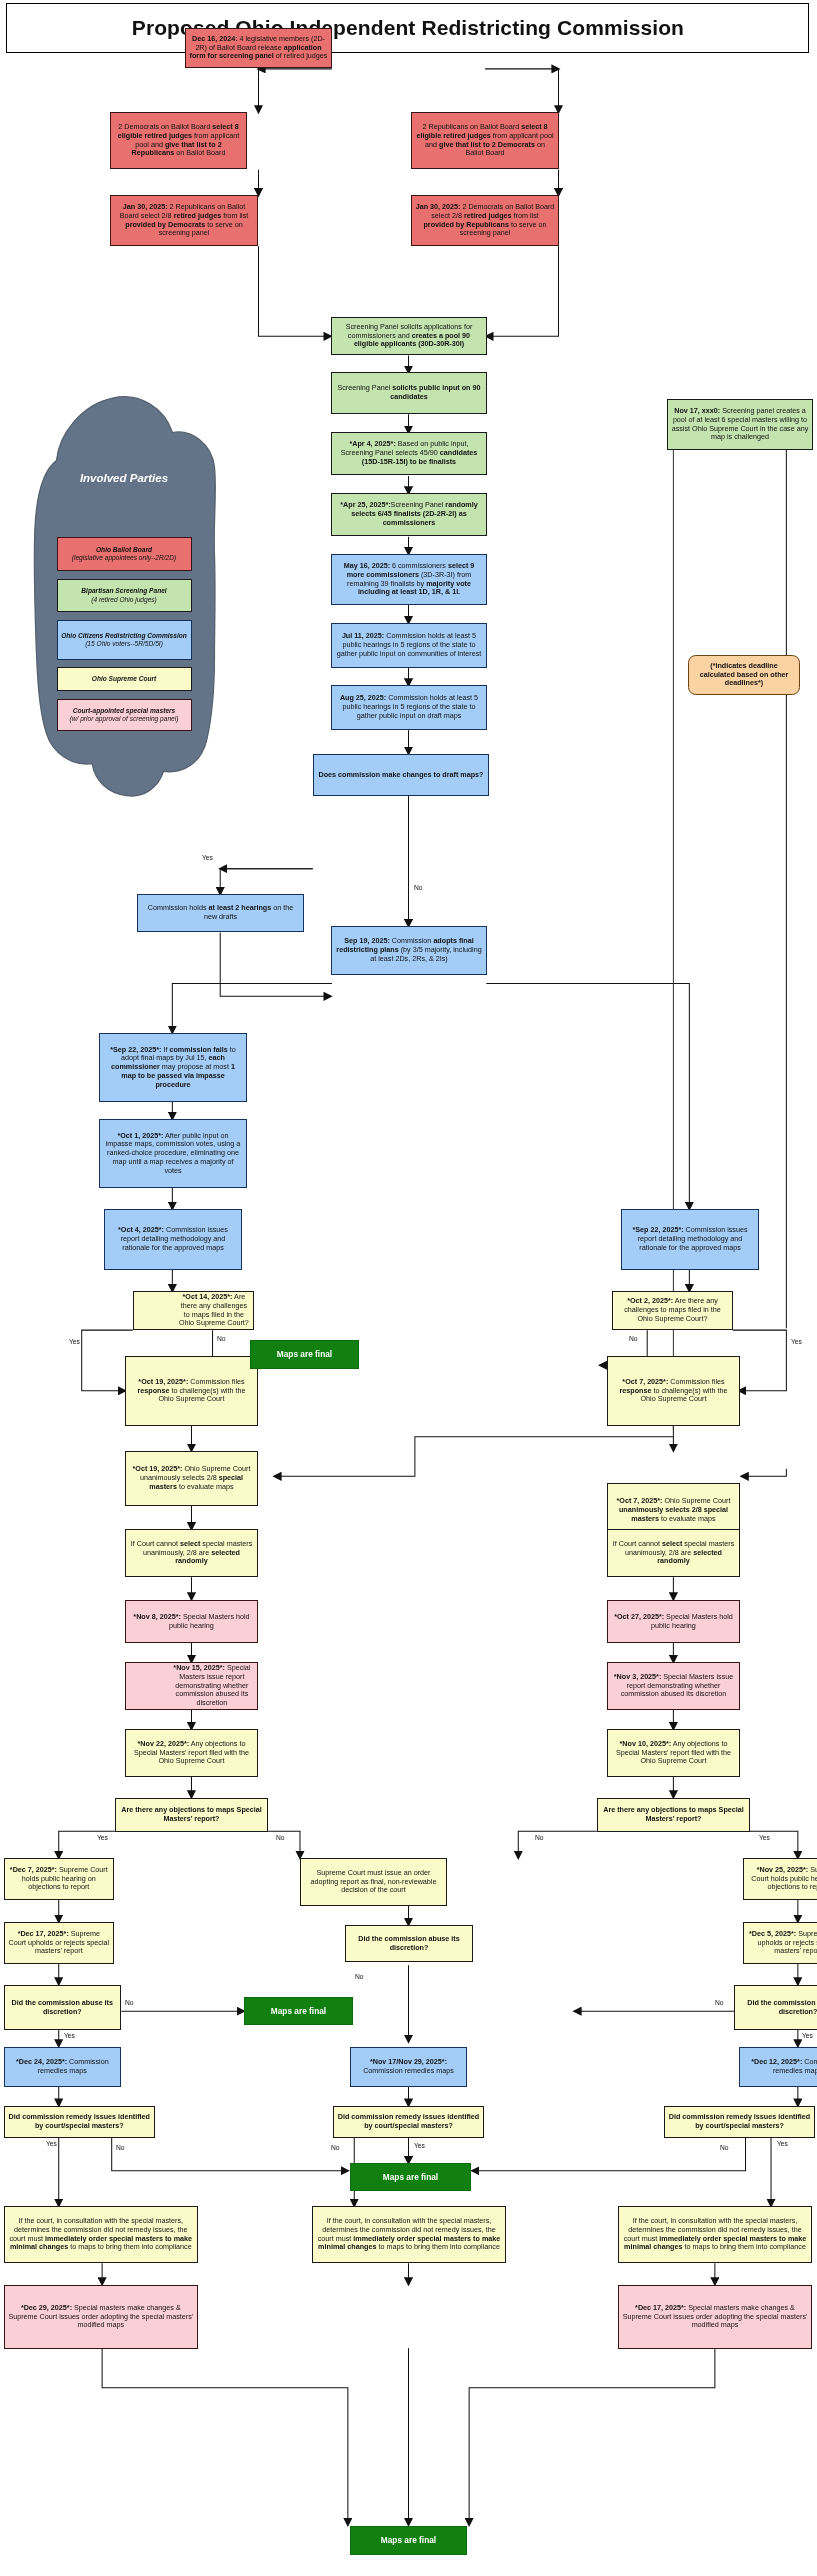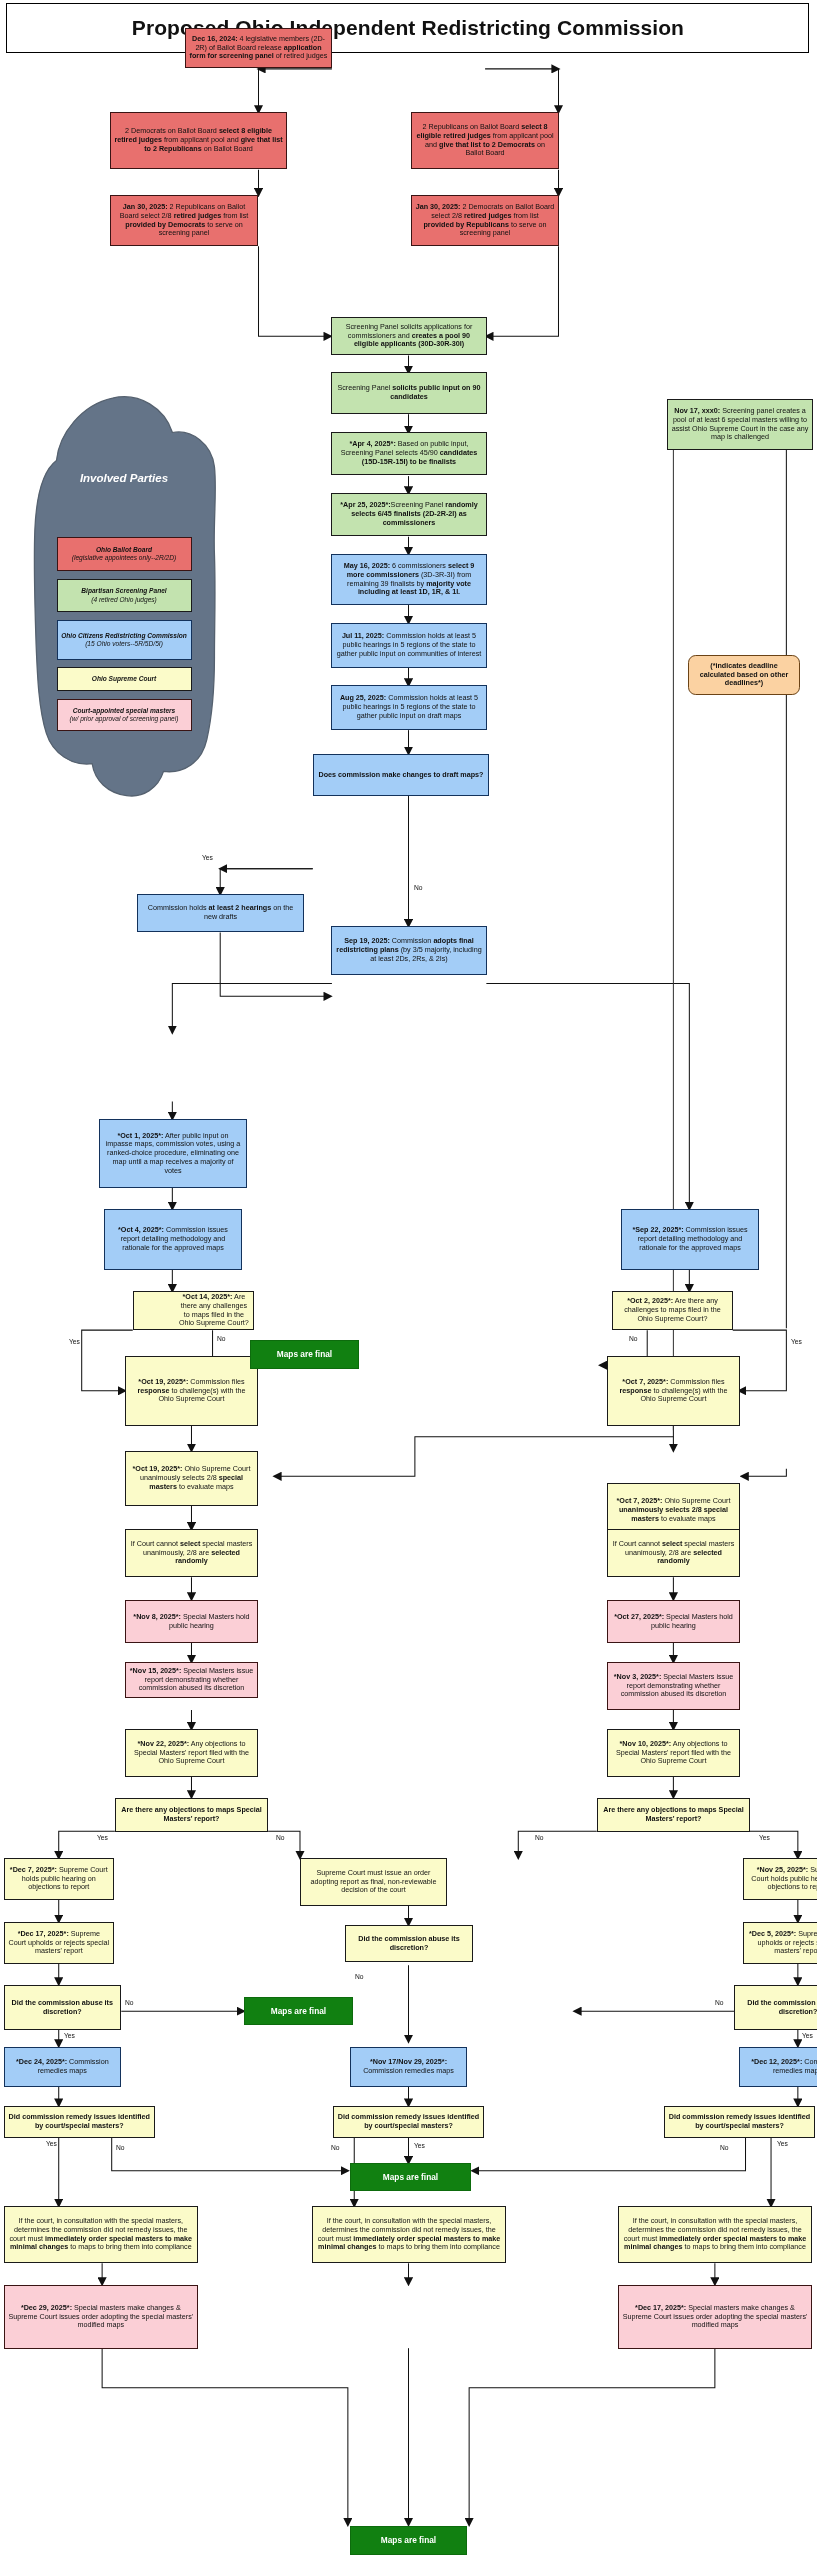--- a/index.html
+++ b/index.html
@@ -227,21 +227,21 @@
     <g stroke="#111" stroke-width="1.6" fill="none">
       <path d="M1232,700 L1232,2080"></path>
       <path d="M1055,700 L1055,2240" stroke="#333"></path>
     </g>
   </svg>
 
   <div class="node red" style="left:185px; top:28px; width:147px; height:40px;">
     <span class="t"><b class="b">Dec 16, 2024:</b><span> 4 legislative members (2D-2R) of Ballot Board release </span><b class="b">application form for screening panel</b><span> of retired judges</span></span>
   </div>
 
-  <div class="node red" style="left:110px; top:112px; width:177px; height:57px;justify-content:flex-end;">
+  <div class="node red" style="left:110px; top:112px; width:137px; height:57px;justify-content:flex-end;">
     <span class="t"><span>2 Democrats on Ballot Board </span><b class="b">select 8 eligible retired judges</b><span> from applicant pool and </span><b class="b">give that list to 2 Republicans</b><span> on Ballot Board</span></span>
   </div>
 
   <div class="node red" style="left:411px; top:112px; width:148px; height:57px;">
     <span class="t"><span>2 Republicans on Ballot Board </span><b class="b">select 8 eligible retired judges</b><span> from applicant pool and </span><b class="b">give that list to 2 Democrats</b><span> on Ballot Board</span></span>
   </div>
 
   <div class="node red" style="left:110px; top:195px; width:148px; height:51px;">
     <span class="t"><b class="b">Jan 30, 2025:</b><span> 2 Republicans on Ballot Board select 2/8 </span><b class="b">retired judges</b><span> from list </span><b class="b">provided by Democrats</b><span> to serve on screening panel</span></span>
   </div>
@@ -291,20 +291,23 @@
   </div>
 
   <div class="node blue" style="left:137px; top:894px; width:167px; height:38px;">
     <span class="t"><span>Commission holds </span><b class="b">at least 2 hearings</b><span> on the new drafts</span></span>
   </div>
 
   <div class="node blue" style="left:331px; top:926px; width:156px; height:49px;">
     <span class="t"><b class="b">Sep 19, 2025:</b><span> Commission </span><b class="b">adopts final redistricting plans</b><span> (by 3/5 majority, including at least 2Ds, 2Rs, &amp; 2Is)</span></span>
   </div>
 
+  <div class="node blue" style="left:99px; top:1033px; width:148px; height:69px;">
+    <span class="t"><b class="b">*Sep 22, 2025*:</b><span> If </span><b class="b">commission fails</b><span> to adopt final maps by Jul 15, </span><b class="b">each commissioner</b><span> may propose at most </span><b class="b">1 map to be passed via impasse procedure</b></span>
+  </div>
 
   <div class="node blue" style="left:99px; top:1119px; width:148px; height:69px;">
     <span class="t"><b class="b">*Oct 1, 2025*:</b><span> After public input on impasse maps, commission votes, using a ranked-choice procedure, eliminating one map until a map receives a majority of votes</span></span>
   </div>
 
   <div class="node blue" style="left:104px; top:1209px; width:138px; height:61px;">
     <span class="t"><b class="b">*Oct 4, 2025*:</b><span> Commission issues report detailing methodology and rationale for the approved maps</span></span>
   </div>
 
   <div class="node blue" style="left:621px; top:1209px; width:138px; height:61px;">
@@ -348,21 +351,21 @@
   </div>
 
   <div class="node pink" style="left:125px; top:1600px; width:133px; height:43px;">
     <span class="t"><b class="b">*Nov 8, 2025*:</b><span> Special Masters hold public hearing</span></span>
   </div>
 
   <div class="node pink" style="left:607px; top:1600px; width:133px; height:43px;">
     <span class="t"><b class="b">*Oct 27, 2025*:</b><span> Special Masters hold public hearing</span></span>
   </div>
 
-  <div class="node pink" style="left:125px; top:1662px; width:133px; height:36px;">
+  <div class="node pink" style="left:125px; top:1662px; width:133px; height:48px;padding-left:44px;">
     <span class="t"><b class="b">*Nov 15, 2025*:</b><span> Special Masters issue report demonstrating whether commission abused its discretion</span></span>
   </div>
 
   <div class="node pink" style="left:607px; top:1662px; width:133px; height:48px;">
     <span class="t"><b class="b">*Nov 3, 2025*:</b><span> Special Masters issue report demonstrating whether commission abused its discretion</span></span>
   </div>
 
   <div class="node yellow" style="left:125px; top:1729px; width:133px; height:48px;">
     <span class="t"><b class="b">*Nov 22, 2025*:</b><span> Any objections to Special Masters' report filed with the Ohio Supreme Court</span></span>
   </div>

